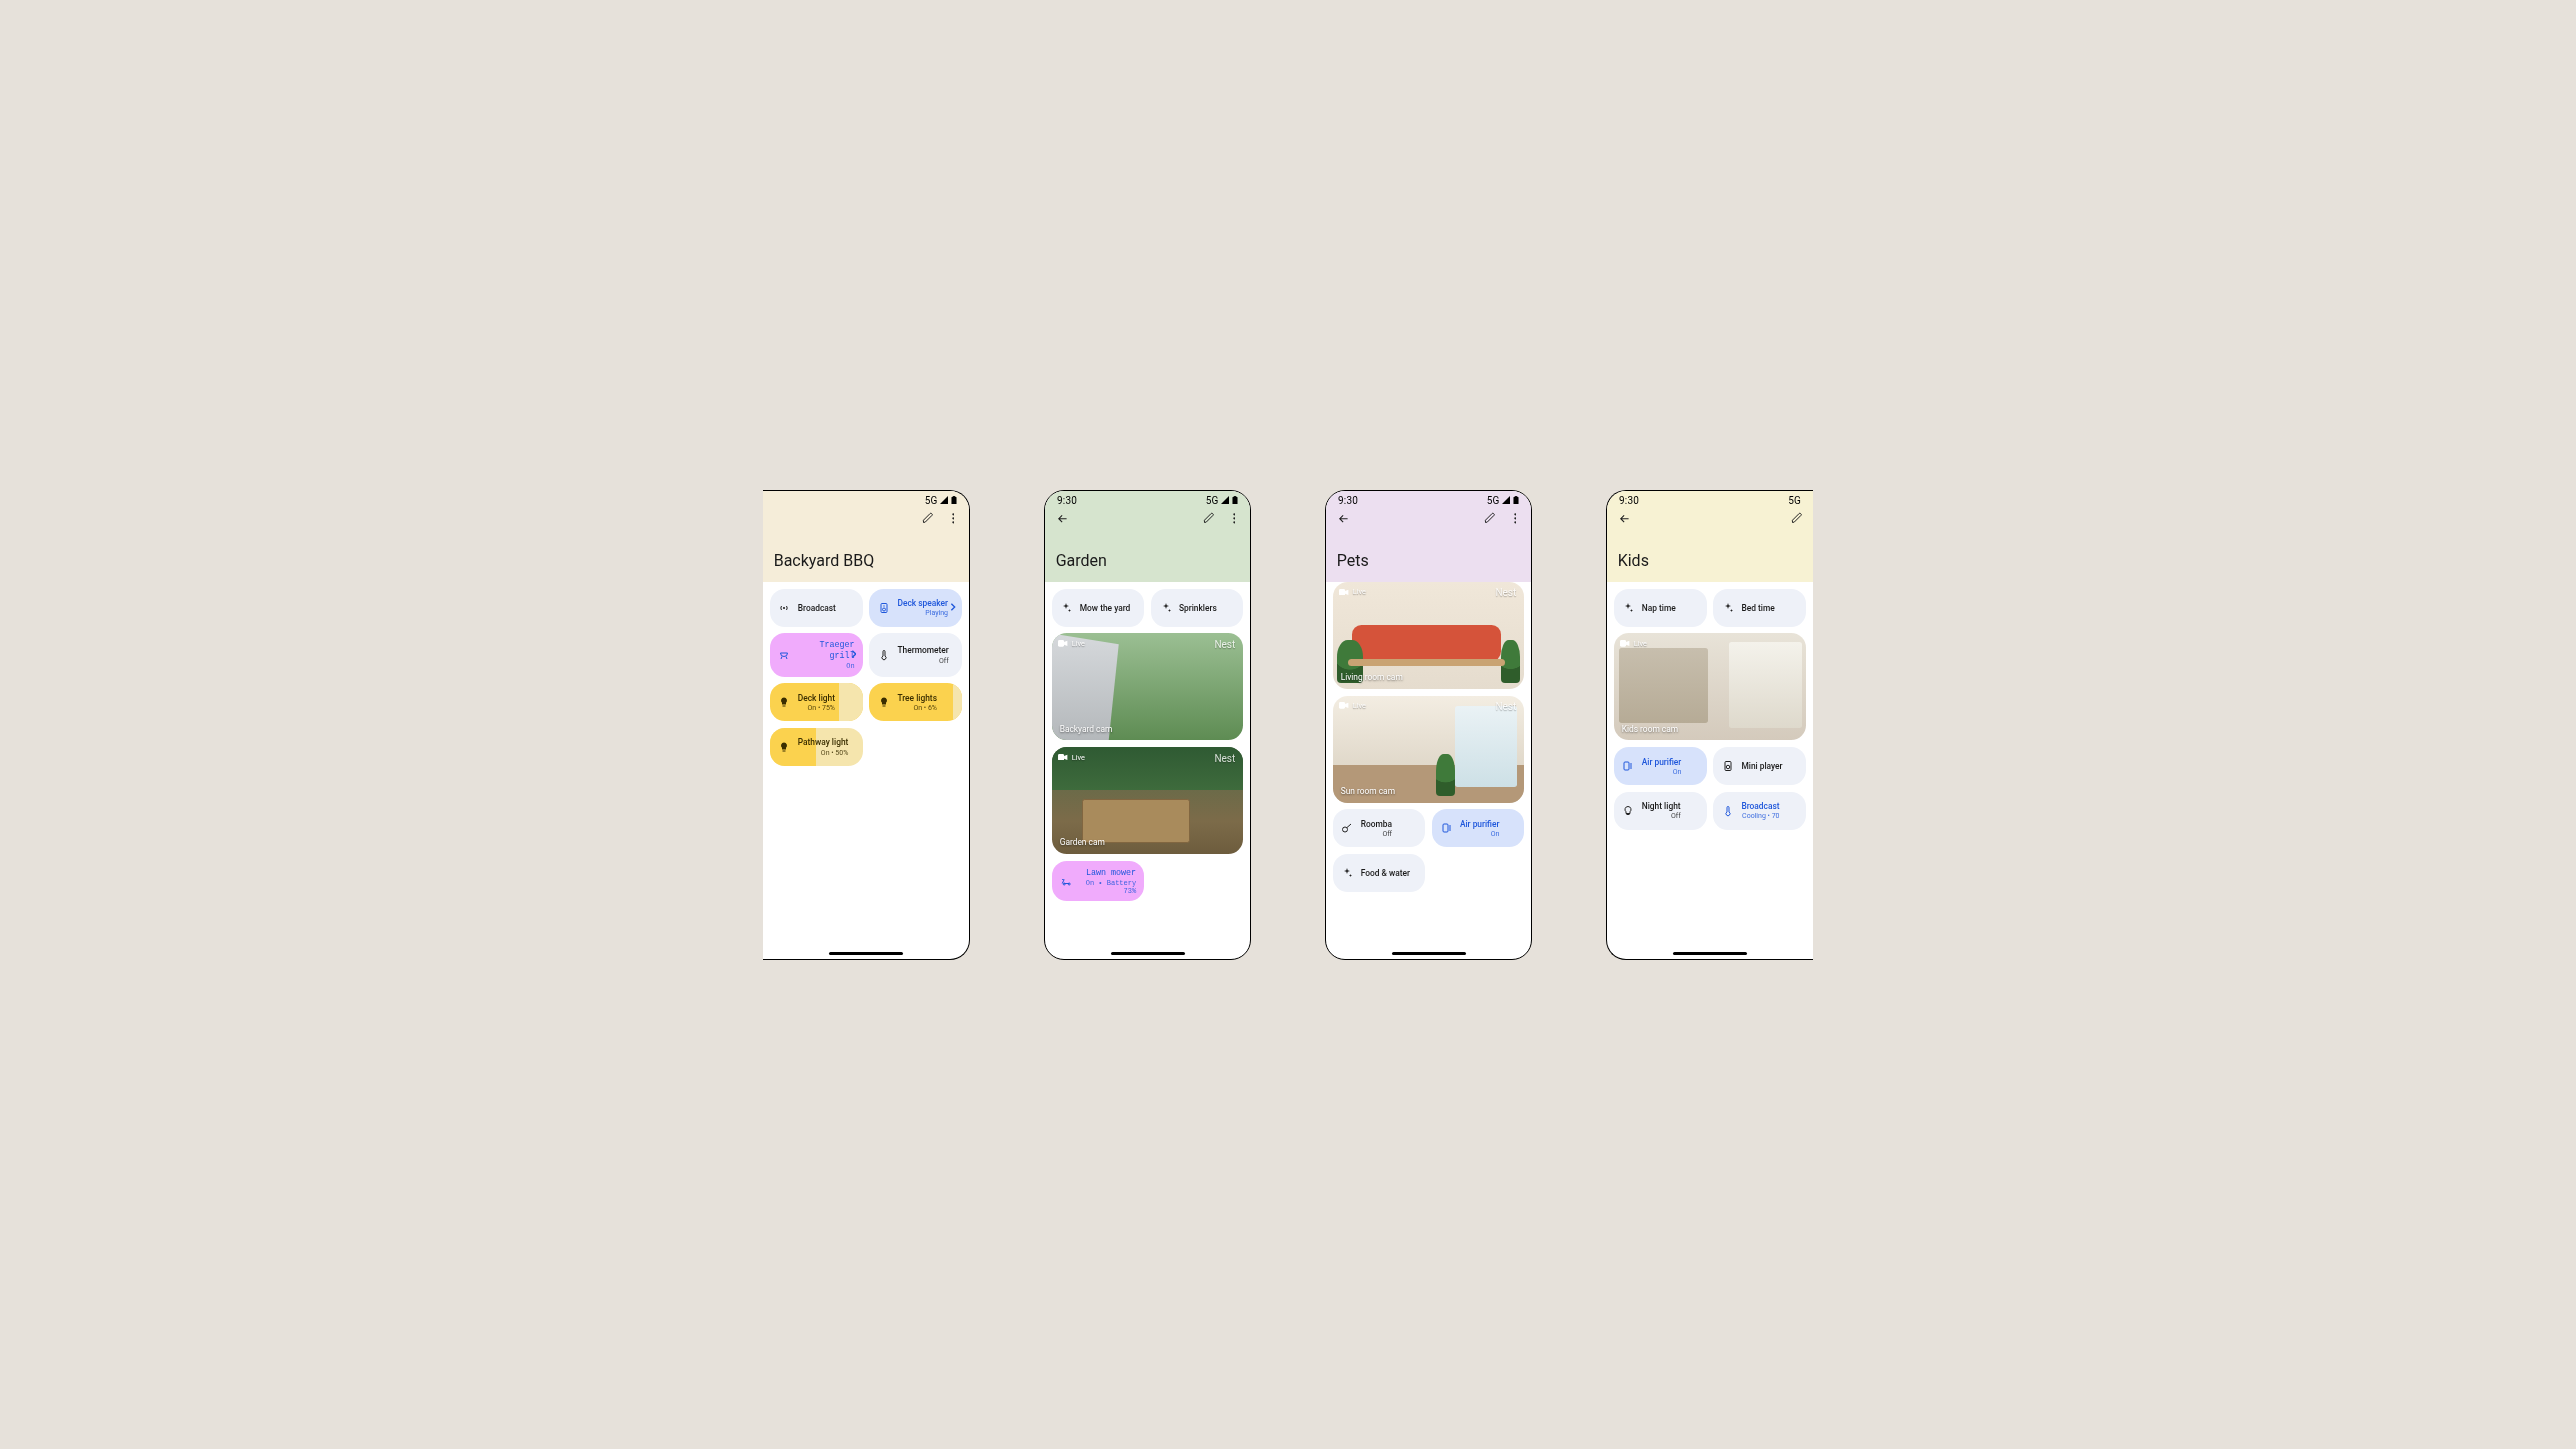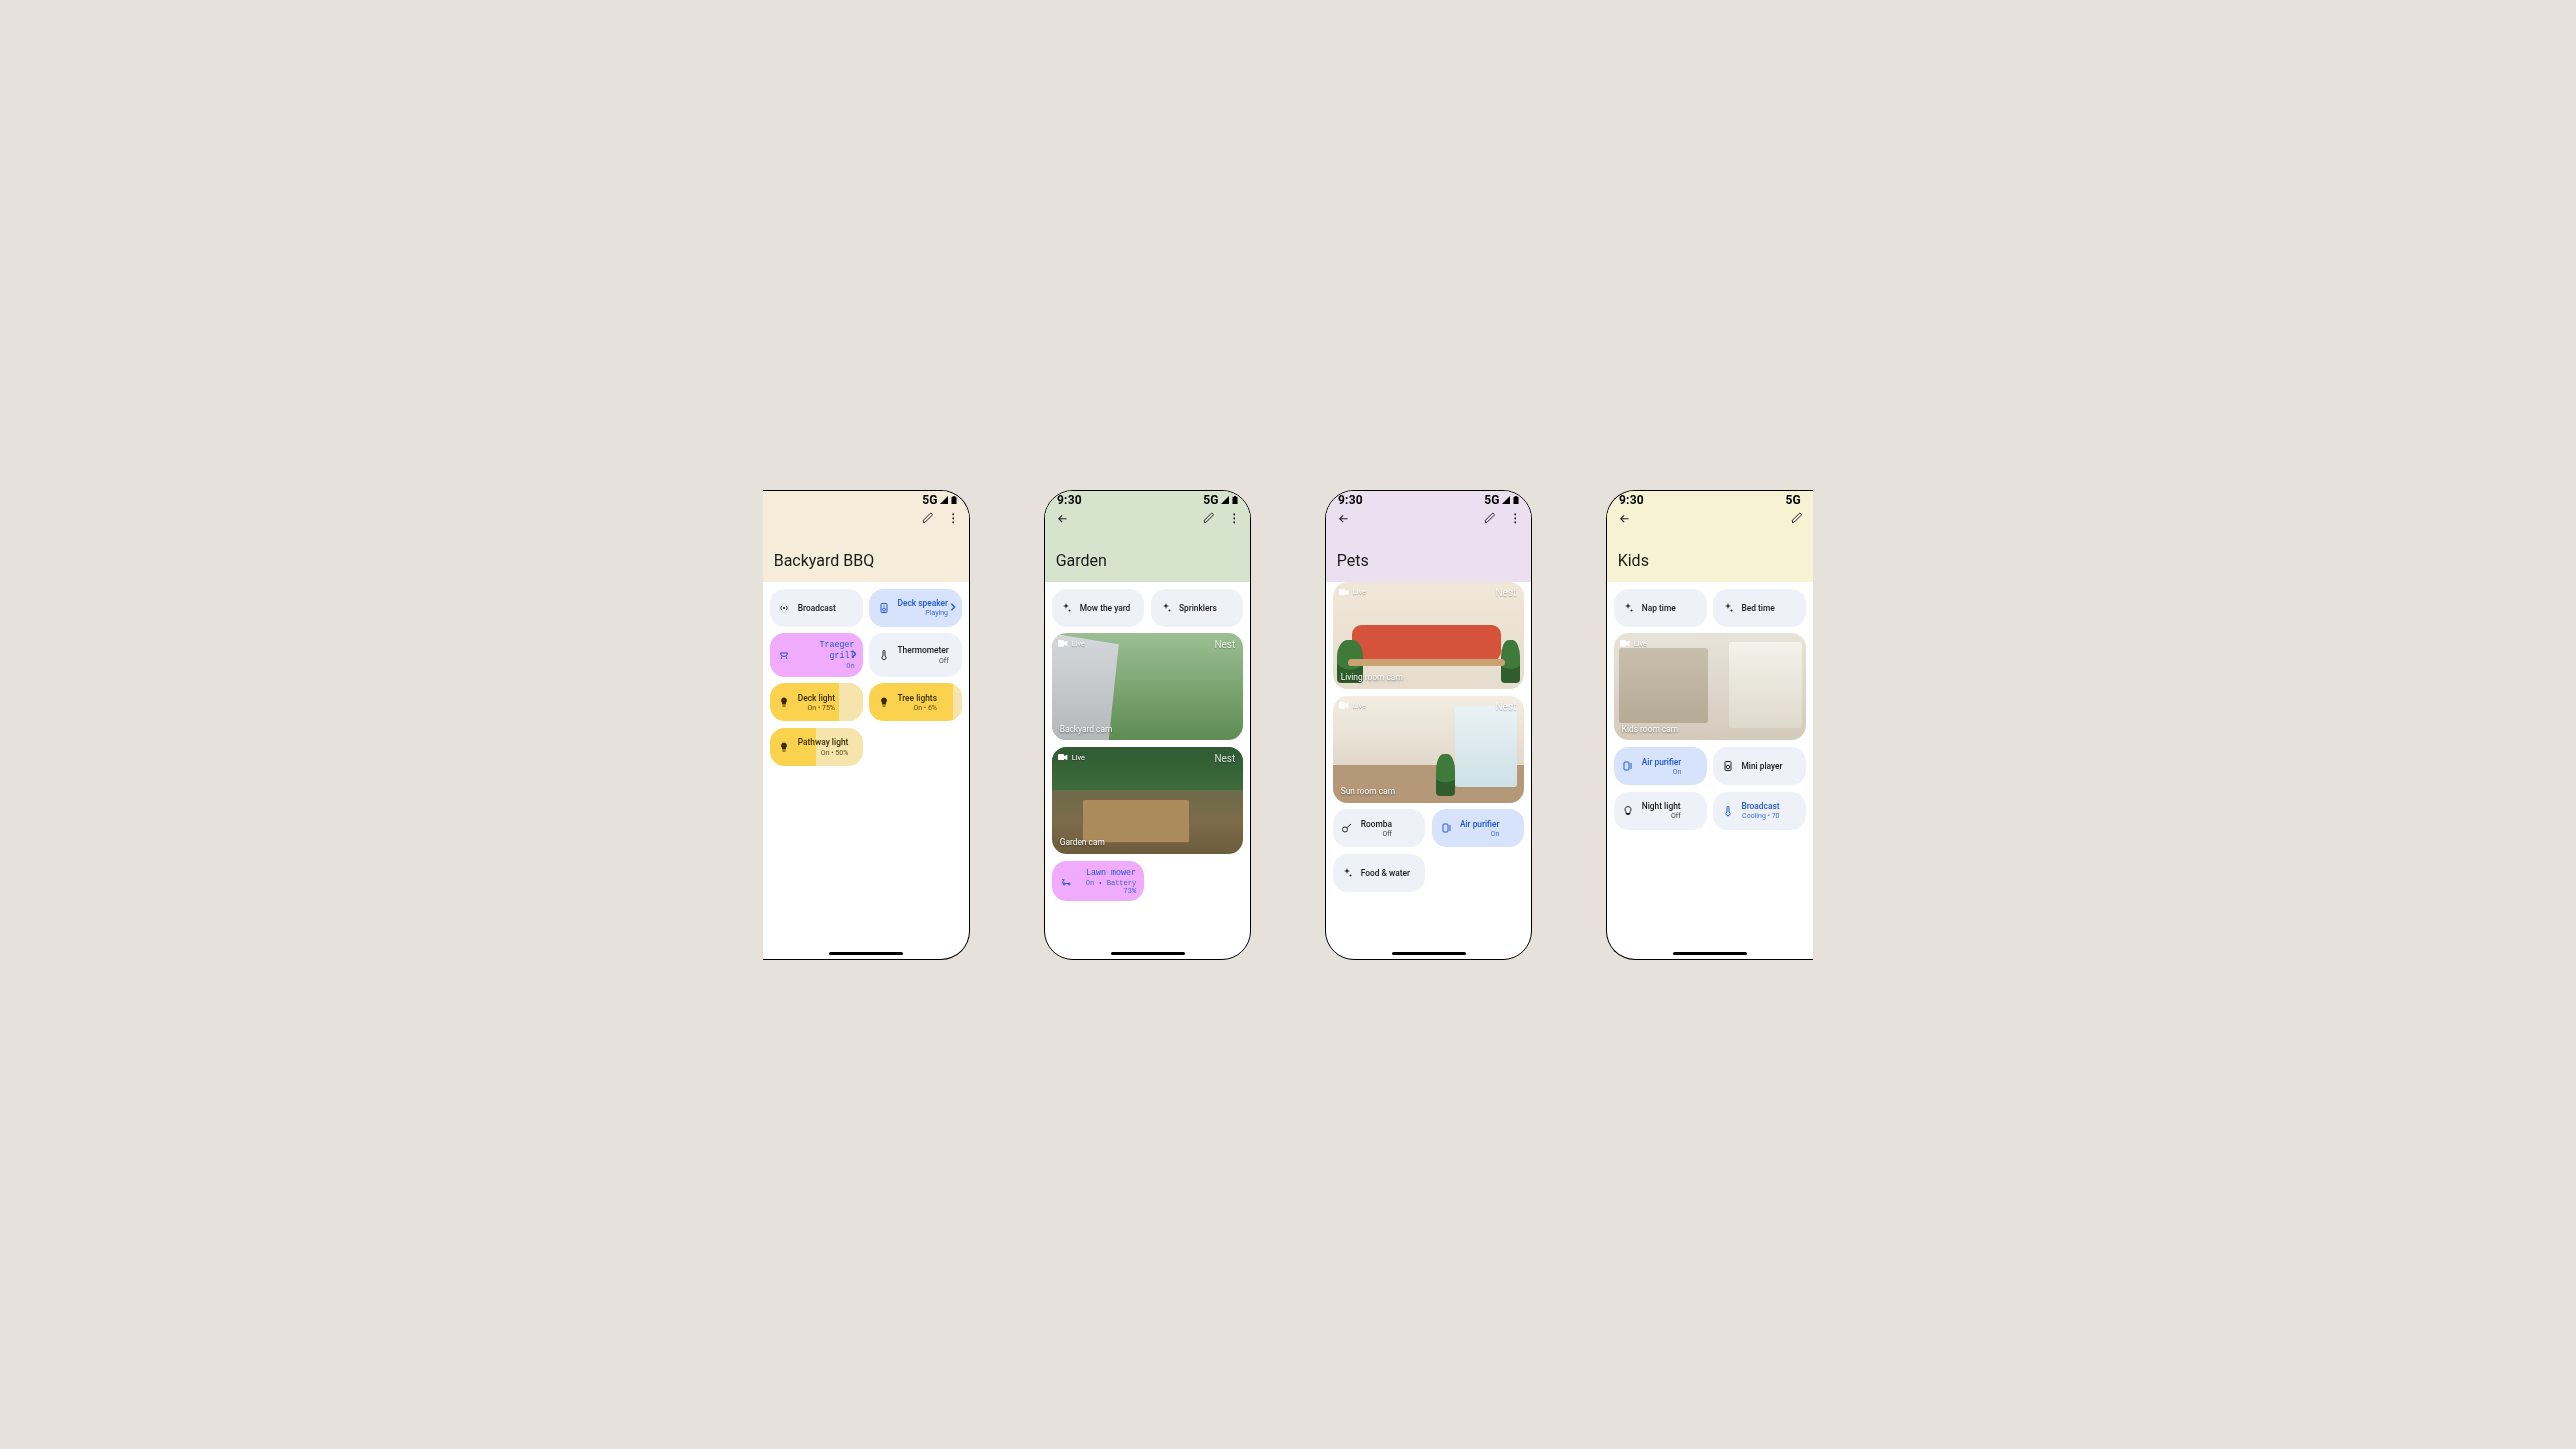--- a/index.html
+++ b/index.html
@@ -10,37 +10,37 @@
     display: flex;
     align-items: center;
     justify-content: center;
     gap: 60px;
     overflow: hidden;
   }
   .phone {
     width: 207px;
     height: 470px;
     border: 1.7px solid #000;
-    border-radius: 29px;
+    border-radius: 20px;
     background: #fff;
     overflow: hidden;
     position: relative;
     flex-shrink: 0;
     margin-left: 14px;
   }
   .phone.partial-left { margin-left: -87px; border-left: none; border-top-left-radius: 0; border-bottom-left-radius: 0; }
   .phone.partial-right { margin-right: -87px; border-right: none; border-top-right-radius: 0; border-bottom-right-radius: 0; }
   .status-bar {
     height: 19px;
     display: flex;
     align-items: center;
     justify-content: space-between;
     padding: 4px 12px;
-    font-size: 12px;
-    font-weight: 700;
+    font-size: 10px;
+    font-weight: 400;
     letter-spacing: 0.2px;
   }
   .status-right { display: flex; align-items: center; gap: 2.7px; }
   .sig-icon svg, .batt-icon svg { display: block; }
   .header {
     padding: 1.3px 5.4px 12px 10.7px;
   }
   .header-icons {
     display: flex;
     align-items: center;

